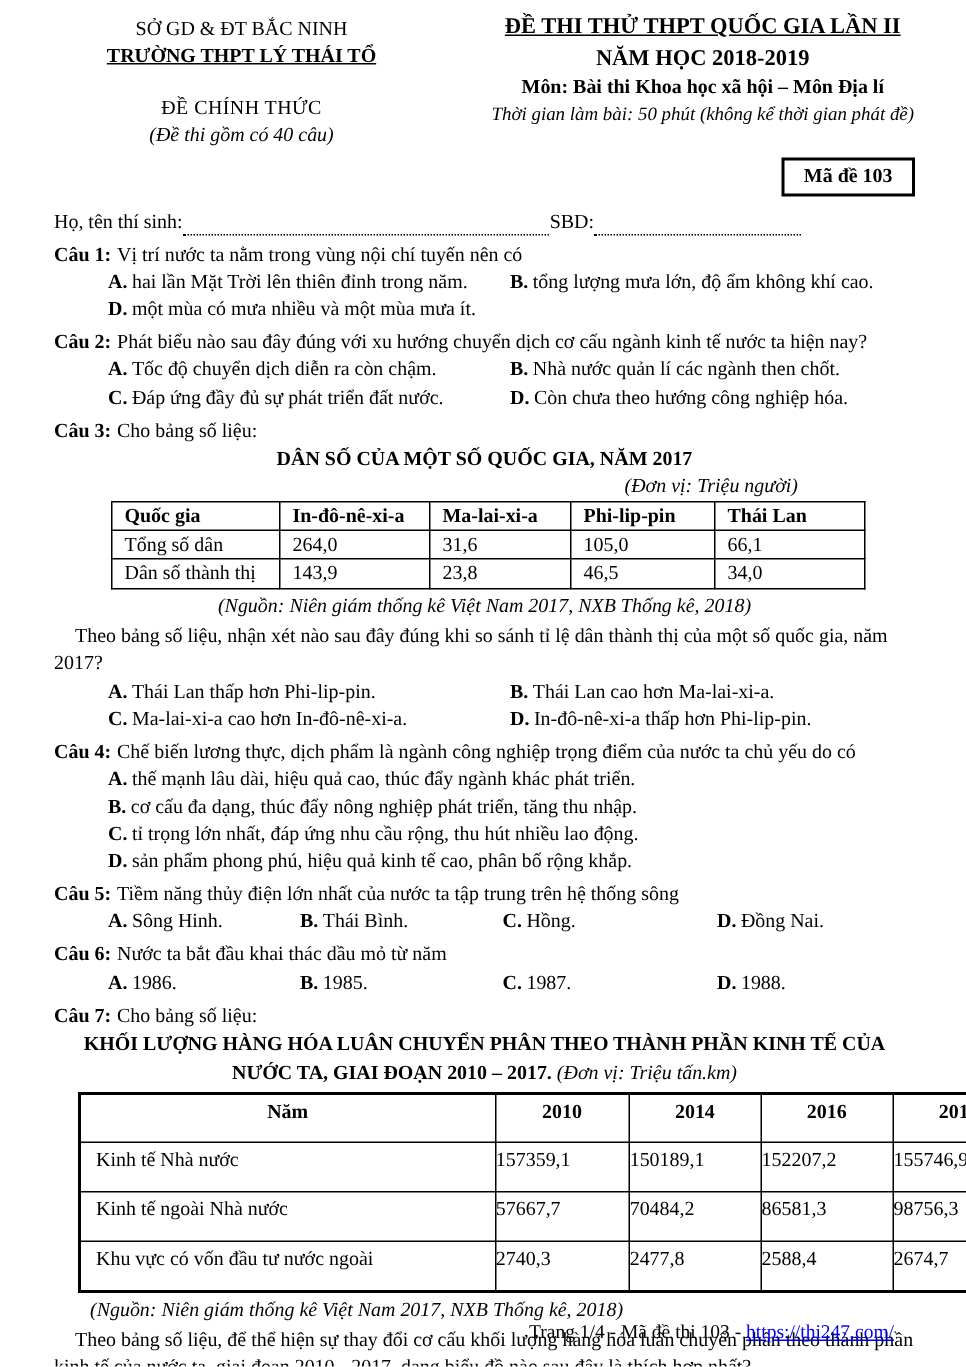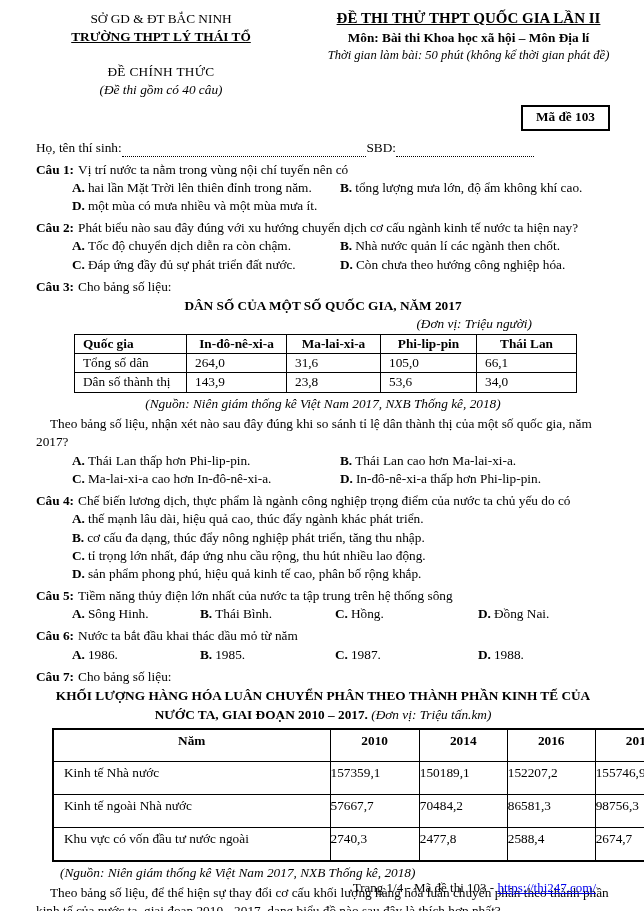--- a/index.html
+++ b/index.html
@@ -48,21 +48,21 @@
   
   table { border-collapse:collapse; table-layout:fixed; }
   td { border:1px solid #000; }
 
   
   .t1-title { text-align:center; font-weight:bold; margin-top:1px; }
   .t1-unit { text-align:right; font-style:italic; margin-right:78px; }
   .table1 { margin-left:38px; width:502px; border:1.5px solid #000; }
   .table1 td { padding:0 8px; height:18.5px; }
   .table1 .hr td { font-weight:bold; }
-  .table1 td.c { text-align:center; }
+  .table1 td.c { }
   .t1-source { text-align:center; font-style:italic; margin-top:2px; }
 
   
   .t2-title { text-align:center; font-weight:bold; margin-top:1px; }
   .table2 { margin-left:16px; width:644px; border:2px solid #000; margin-top:3px; }
   .table2 td { vertical-align:top; padding-top:2px; height:33px; }
   .table2 .hr td { font-weight:bold; text-align:center; }
   .table2 td.lbl { padding-left:10px; }
   .table2 td.num { text-align:left; }
   .t2-source { font-style:italic; margin-left:24px; margin-top:2px; }
@@ -75,20 +75,21 @@
 
 <div class="header-row">
   <div class="h-left">
     <div>SỞ GD &amp; ĐT BẮC NINH</div>
     <div class="school">TRƯỜNG THPT LÝ THÁI TỔ</div>
     <div class="exam-type">ĐỀ CHÍNH THỨC</div>
     <div class="exam-note i">(Đề thi gồm có 40 câu)</div>
   </div>
   <div class="h-right">
     <div class="title1">ĐỀ THI THỬ THPT QUỐC GIA LẦN II</div>
+    <div class="title2">NĂM HỌC 2018-2019</div>
     <div class="subject">Môn: Bài thi Khoa học xã hội – Môn Địa lí</div>
     <div class="duration">Thời gian làm bài: 50 phút (không kể thời gian phát đề)</div>
   </div>
 </div>
 
 <div class="code-row">
   <span class="code-box">Mã đề 103</span>
 </div>
 
 <div class="name-row">
@@ -147,38 +148,38 @@
       <td>Tổng số dân</td>
       <td>264,0</td>
       <td>31,6</td>
       <td>105,0</td>
       <td>66,1</td>
     </tr>
     <tr>
       <td>Dân số thành thị</td>
       <td>143,9</td>
       <td>23,8</td>
-      <td>53,6</td>
+      <td>46,5</td>
       <td>34,0</td>
     </tr>
   </tbody>
     </table>
   <div class="t1-source">(Nguồn: Niên giám thống kê Việt Nam 2017, NXB Thống kê, 2018)</div>
   <div class="indent-para">Theo bảng số liệu, nhận xét nào sau đây đúng khi so sánh tỉ lệ dân thành thị của một số quốc gia, năm 2017?</div>
   <div class="opts opts2">
     <div class="opt"><span class="k">A.</span><span>Thái Lan thấp hơn Phi-lip-pin.</span></div>
     <div class="opt"><span class="k">B.</span><span>Thái Lan cao hơn Ma-lai-xi-a.</span></div>
     <div class="opt"><span class="k">C.</span><span>Ma-lai-xi-a cao hơn In-đô-nê-xi-a.</span></div>
     <div class="opt"><span class="k">D.</span><span>In-đô-nê-xi-a thấp hơn Phi-lip-pin.</span></div>
   </div>
 </div>
 
 <div class="q">
   <div>
-    <span class="q-label">Câu 4:</span><span>Chế biến lương dịch, thực phẩm là ngành công nghiệp trọng điểm của nước ta chủ yếu do có</span>
+    <span class="q-label">Câu 4:</span><span>Chế biến lương thực, dịch phẩm là ngành công nghiệp trọng điểm của nước ta chủ yếu do có</span>
   </div>
   <div class="opts">
     <div class="opt"><span class="k">A.</span><span>thế mạnh lâu dài, hiệu quả cao, thúc đẩy ngành khác phát triển.</span></div>
     <div class="opt"><span class="k">B.</span><span>cơ cấu đa dạng, thúc đẩy nông nghiệp phát triển, tăng thu nhập.</span></div>
     <div class="opt"><span class="k">C.</span><span>tỉ trọng lớn nhất, đáp ứng nhu cầu rộng, thu hút nhiều lao động.</span></div>
     <div class="opt"><span class="k">D.</span><span>sản phẩm phong phú, hiệu quả kinh tế cao, phân bố rộng khắp.</span></div>
   </div>
 </div>
 
 <div class="q">

